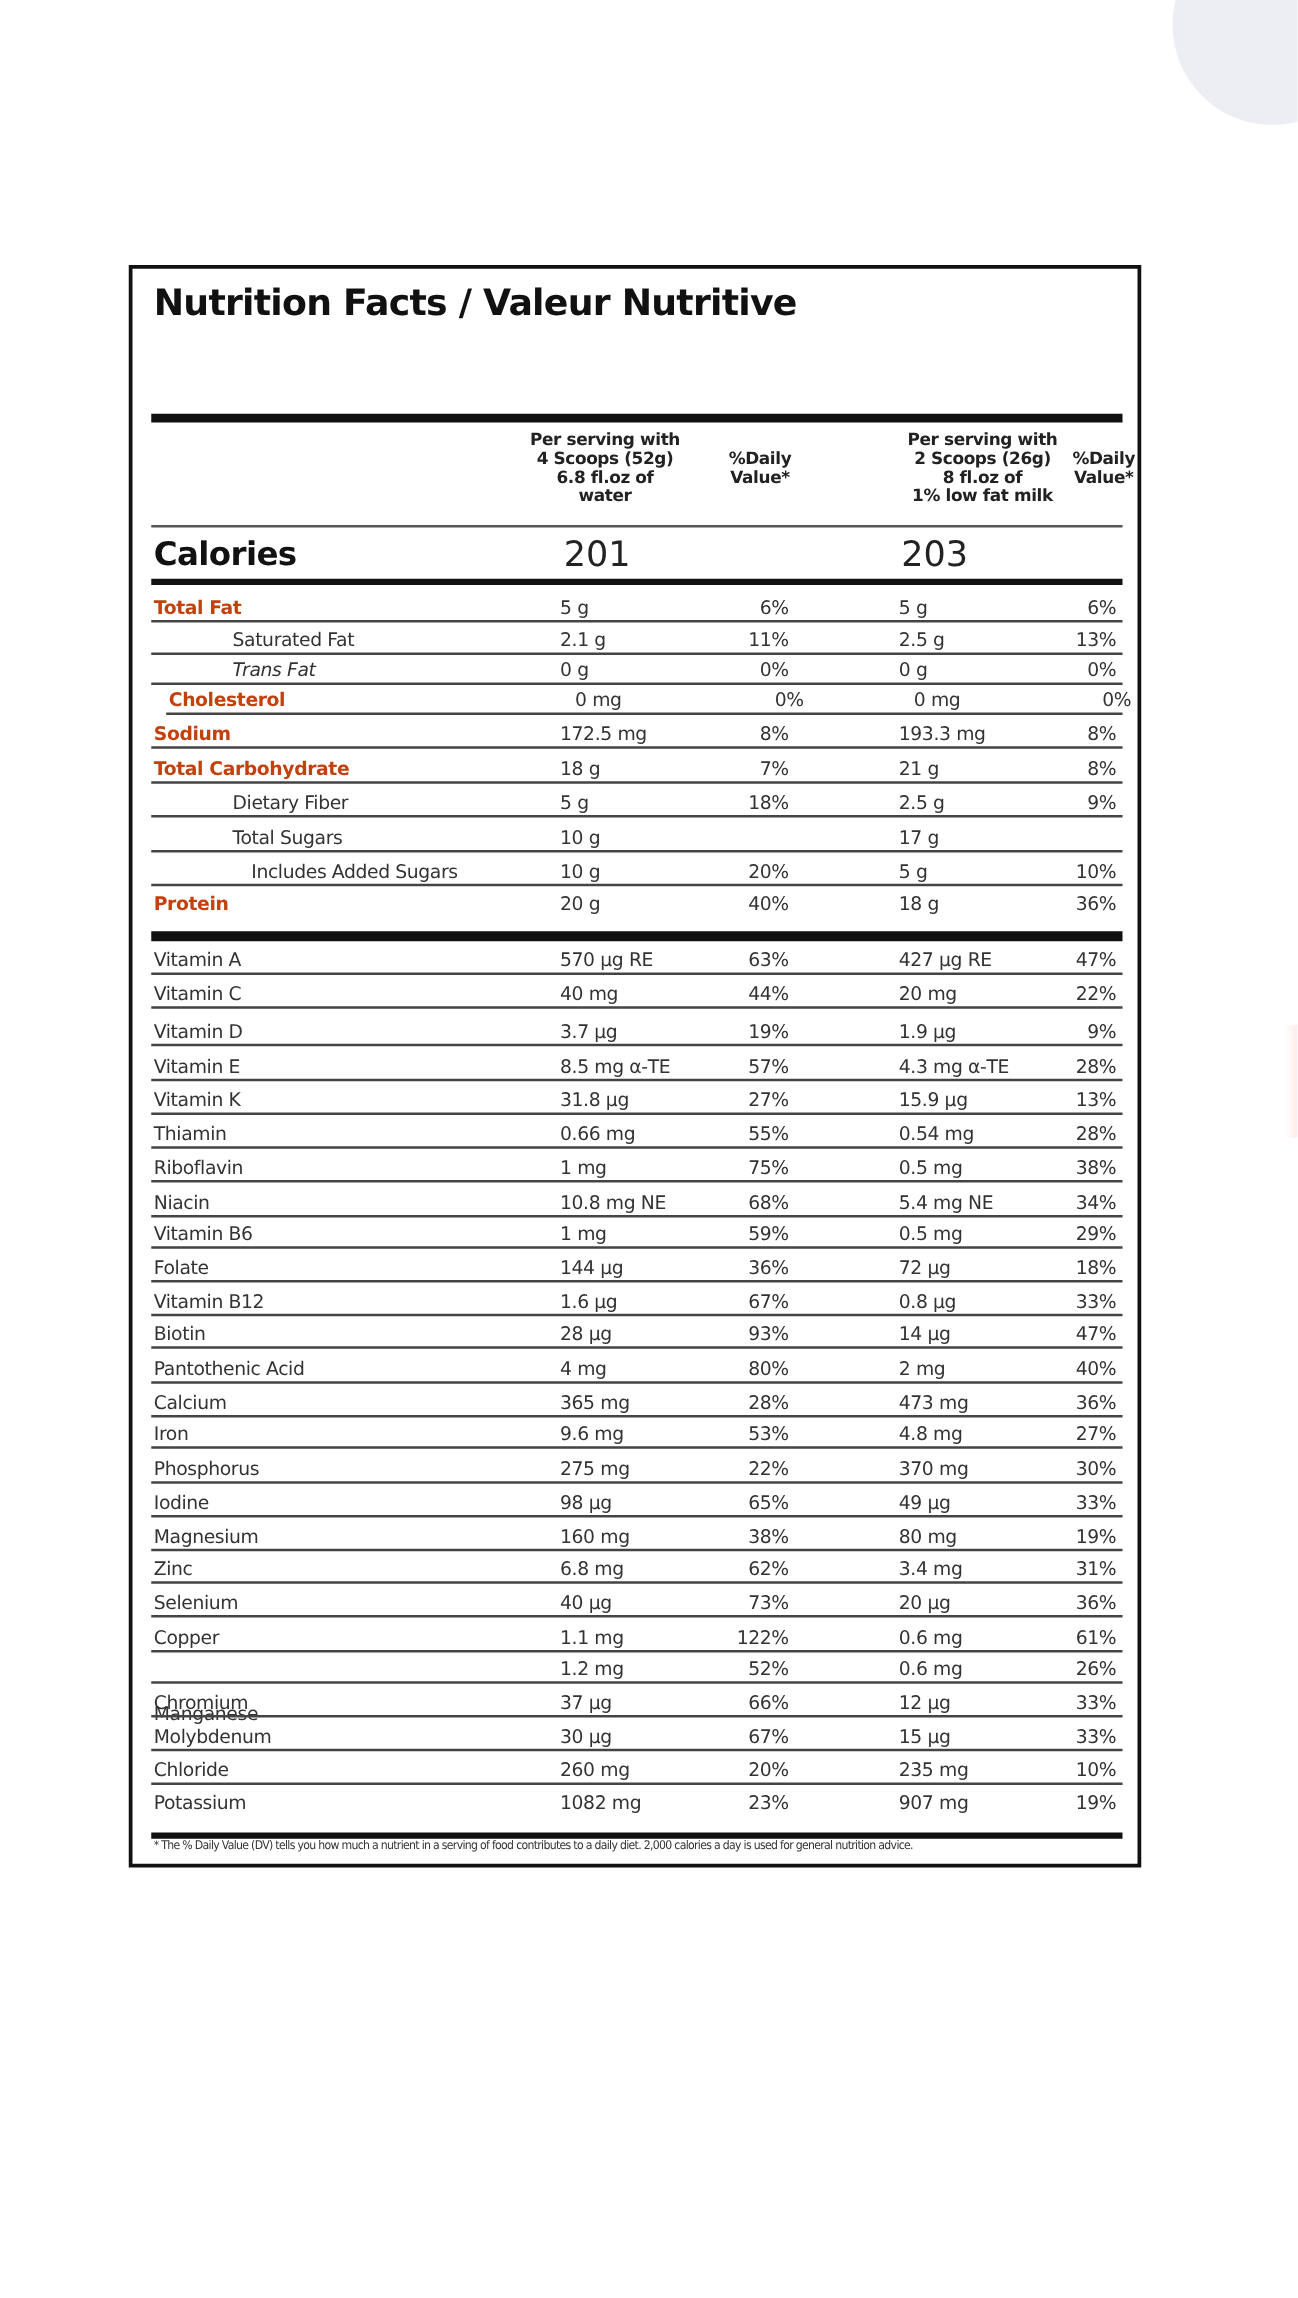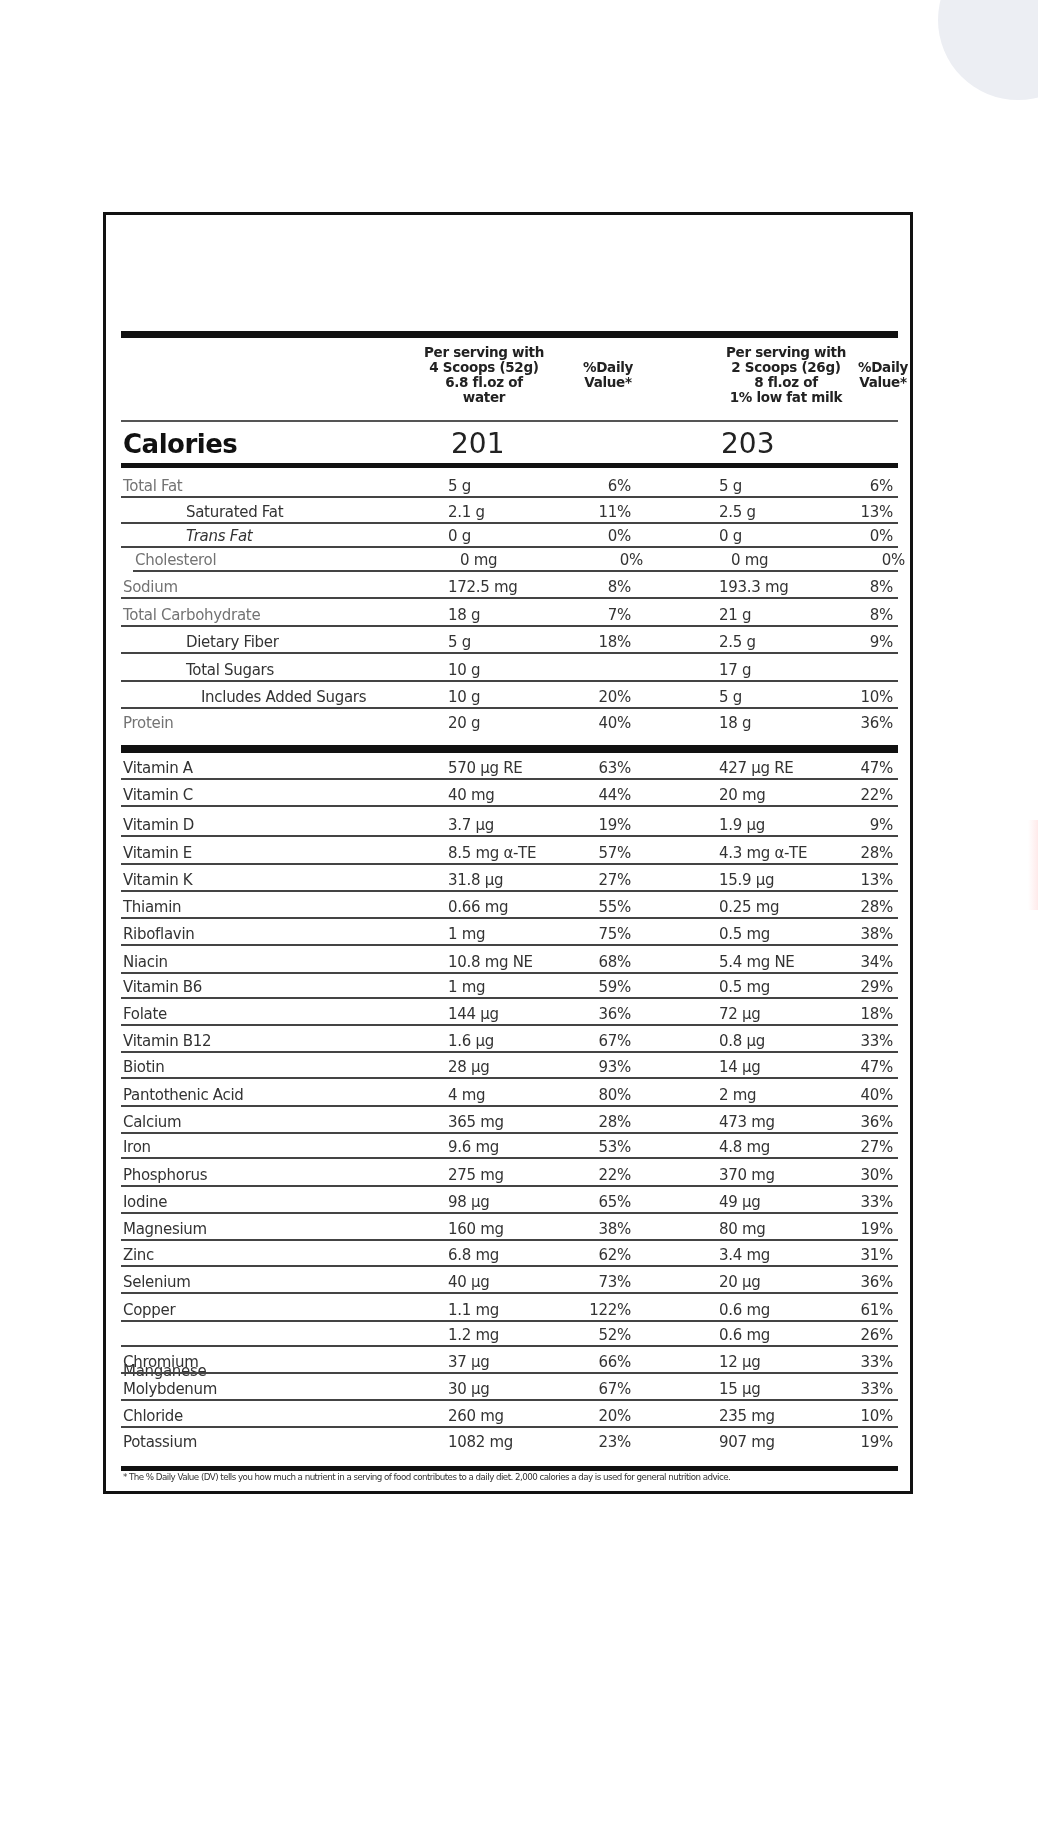--- a/index.html
+++ b/index.html
@@ -46,37 +46,38 @@
   .cal-v1 { left: 330px; }
   .cal-v2 { left: 600px; }
   .rows { position: absolute; left: 0; right: 0; }
   .row { position: absolute; left: 0; right: 0; font-size: 15px; color: #333; letter-spacing: -0.3px; }
   .row .name { position: absolute; left: 2px; white-space: nowrap; }
   .row .v1 { position: absolute; left: 327px; white-space: nowrap; }
   .row .dv1 { position: absolute; left: 420px; width: 90px; text-align: right; }
   .row .v2 { position: absolute; left: 598px; white-space: nowrap; }
   .row .dv2 { position: absolute; left: 680px; width: 92px; text-align: right; }
   .row .line { position: absolute; left: 0; right: 0; height: 2px; background: #444; }
-  .bold .name { font-weight: normal; color: #737373; }
+  .bold .name { font-weight: bold; color: #c2410c; }
   .ind1 .name { left: 65px; }
   .ind2 .name { left: 80px; }
   .italic .name { font-style: italic; }
   .footnote {
     position: absolute; left: 2px; top: 1256px; font-size: 9.5px; letter-spacing: -0.6px;
     color: #333; white-space: nowrap; transform: scaleX(0.92); transform-origin: left center;
   }
 </style>
 </head>
 <body>
 
 <div class="corner-circle"></div>
 <div class="edge-glow"></div>
 
 <div class="label">
   <div class="inner">
+    <div class="title">Nutrition Facts / Valeur Nutritive</div>
 
     <div class="rule thick" style="top:116px;"></div>
 
     <div class="colhead ch1">
       <div>Per serving with</div>
       <div>4 Scoops (52g)</div>
       <div>6.8 fl.oz of</div>
       <div>water</div>
     </div>
     <div class="colhead dvh1">
@@ -224,21 +225,21 @@
           <span class="v1" style="top: 6px;">31.8 µg</span>
           <span class="dv1" style="top: 6px;">27%</span>
           <span class="v2" style="top: 6px;">15.9 µg</span>
           <span class="dv2" style="top: 6px;">13%</span>
           <div class="line" style="top: 25px;"></div>
         </div>
         <div class="row " style="top: 677px; height: 27px;">
           <span class="name" style="top: 6px;">Thiamin</span>
           <span class="v1" style="top: 6px;">0.66 mg</span>
           <span class="dv1" style="top: 6px;">55%</span>
-          <span class="v2" style="top: 6px;">0.25 mg</span>
+          <span class="v2" style="top: 6px;">0.54 mg</span>
           <span class="dv2" style="top: 6px;">28%</span>
           <div class="line" style="top: 25px;"></div>
         </div>
         <div class="row " style="top: 704px; height: 27px;">
           <span class="name" style="top: 6px;">Riboflavin</span>
           <span class="v1" style="top: 6px;">1 mg</span>
           <span class="dv1" style="top: 6px;">75%</span>
           <span class="v2" style="top: 6px;">0.5 mg</span>
           <span class="dv2" style="top: 6px;">38%</span>
           <div class="line" style="top: 25px;"></div>

